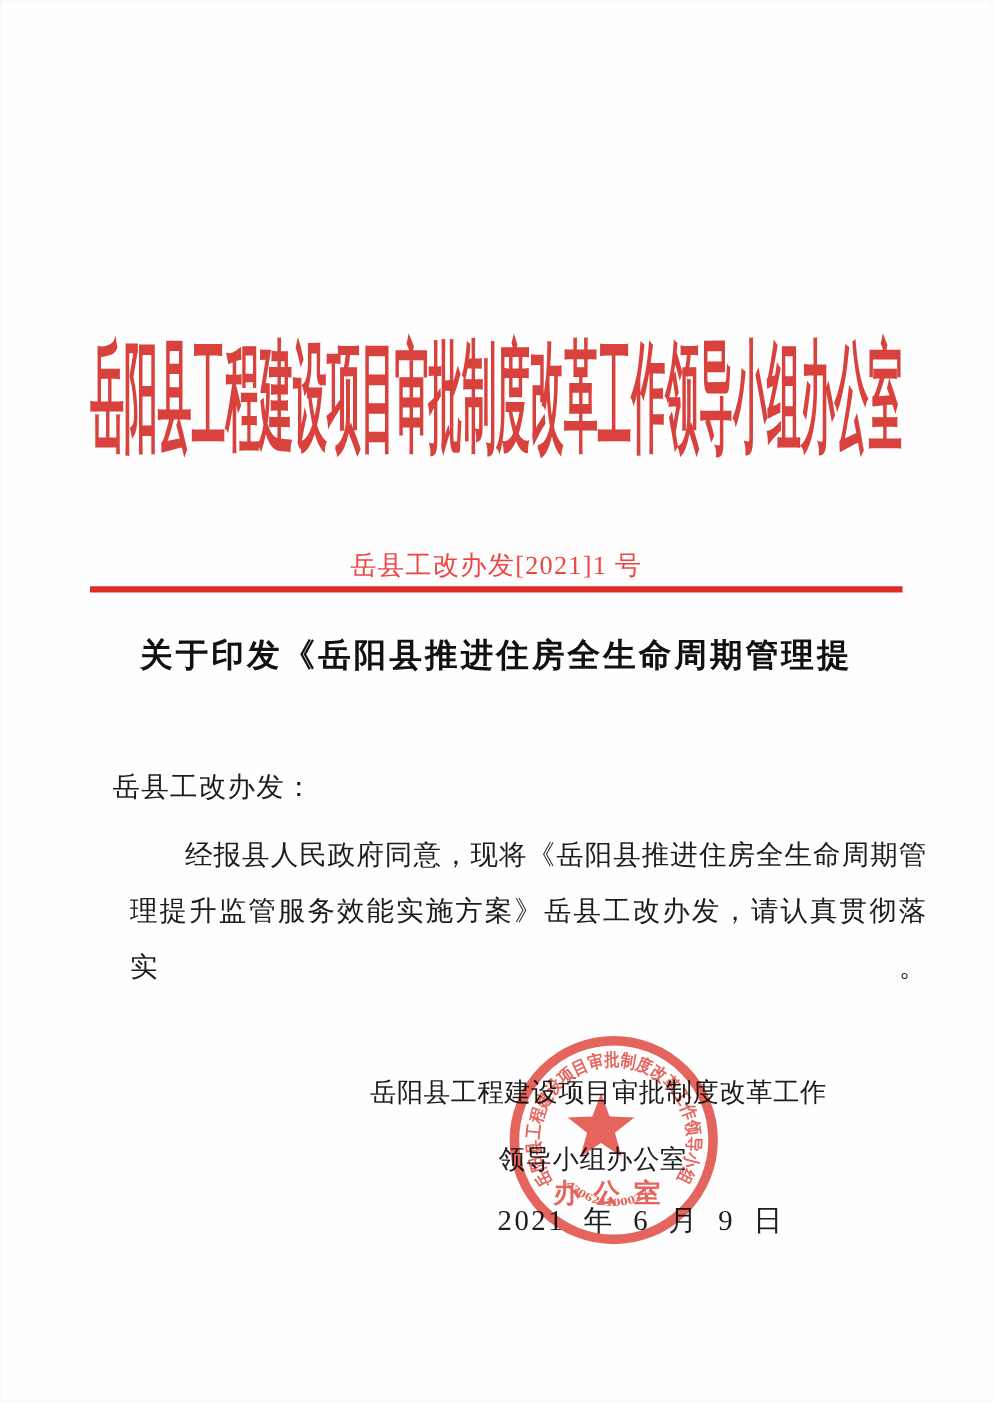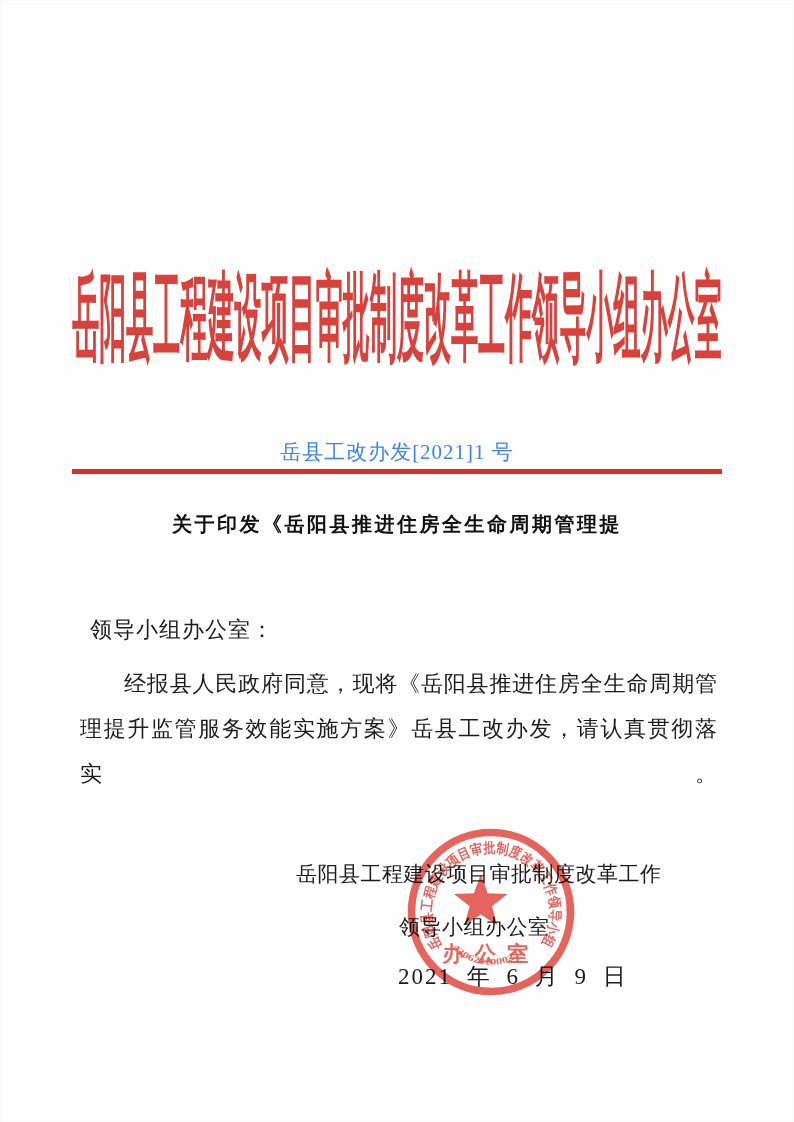--- a/index.html
+++ b/index.html
@@ -29,47 +29,47 @@
     color: var(--letterhead-red, #d8413c);
     transform: scaleX(0.282);
     transform-origin: center;
   }
 
   
   .doc-number {
     position: absolute; top: 438px; left: 0; width: 794px;
     text-align: center;
     font-size: 21px; letter-spacing: 1px;
-    color: #3b82f6;
+    color: #ef4444;
   }
 
   
   .red-rule {
     position: absolute; top: 469px; left: 72px; width: 650px; height: 5px;
     background: var(--rule-red, #dd2f27);
   }
 
   
   .doc-title {
     position: absolute; top: 503px; left: 0; width: 794px;
     text-align: center;
-    font-size: 20px; font-weight: bold; line-height: 43px;
+    font-size: 26px; font-weight: bold; line-height: 43px;
     letter-spacing: 2.5px;
     color: #111;
   }
 
   
   .salutation {
     position: absolute; top: 615px; left: 90px;
     font-size: 22px; letter-spacing: 1px;
   }
 
   
   .body-para {
-    position: absolute; top: 661px; left: 80px; width: 637px;
+    position: absolute; top: 661px; left: 104px; width: 637px;
     font-size: 22px;
   }
   .body-line {
     height: 45px; line-height: 45px;
     text-align: justify; text-align-last: justify;
     text-justify: inter-character;
   }
   .body-line.indent { text-indent: 2em; }
 
   
@@ -97,21 +97,21 @@
   </div>
 
   <div class="doc-number">岳县工改办发[2021]1 号</div>
 
   <div class="red-rule"></div>
 
   <div class="doc-title">
     <div>关于印发《岳阳县推进住房全生命周期管理提</div>
   </div>
 
-  <div class="salutation">领导小组办公室：</div>
+  <div class="salutation">岳县工改办发：</div>
 
   <div class="body-para">
     <div class="body-line indent">经报县人民政府同意，现将《岳阳县推进住房全生命周期管</div>
     <div class="body-line">理提升监管服务效能实施方案》岳县工改办发，请认真贯彻落实。</div>
   </div>
 
   <div class="sig-line-1">岳阳县工程建设项目审批制度改革工作</div>
 
   <div class="sig-line-2">领导小组办公室</div>
 

